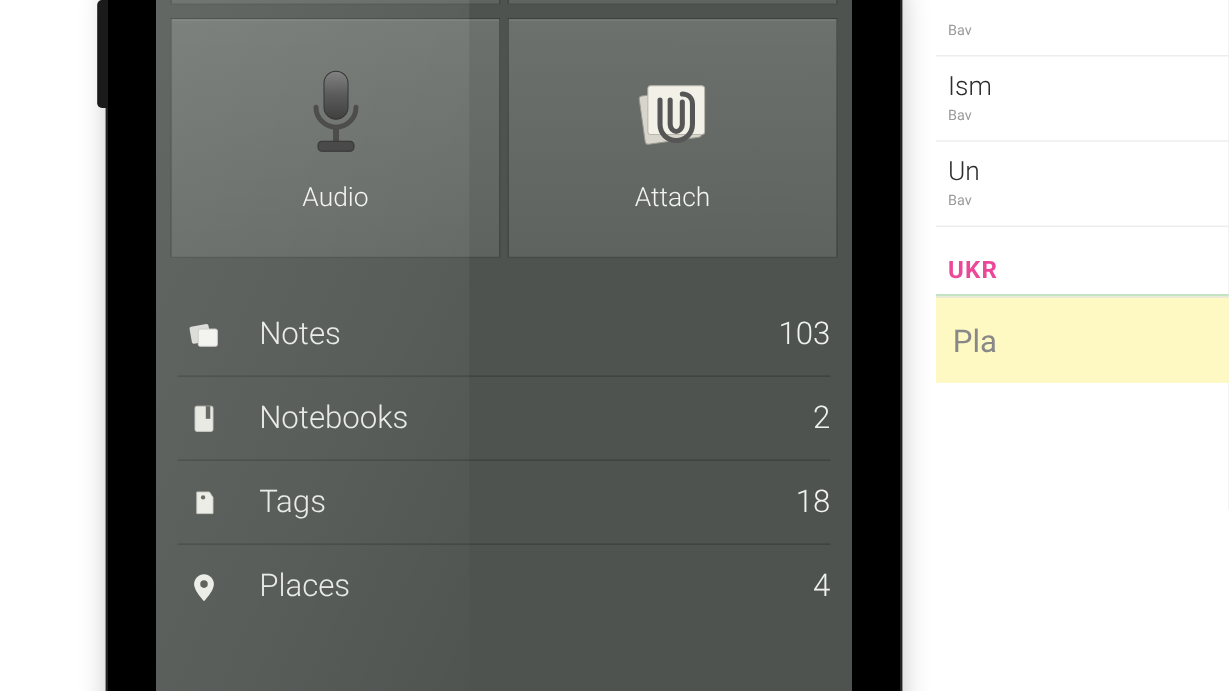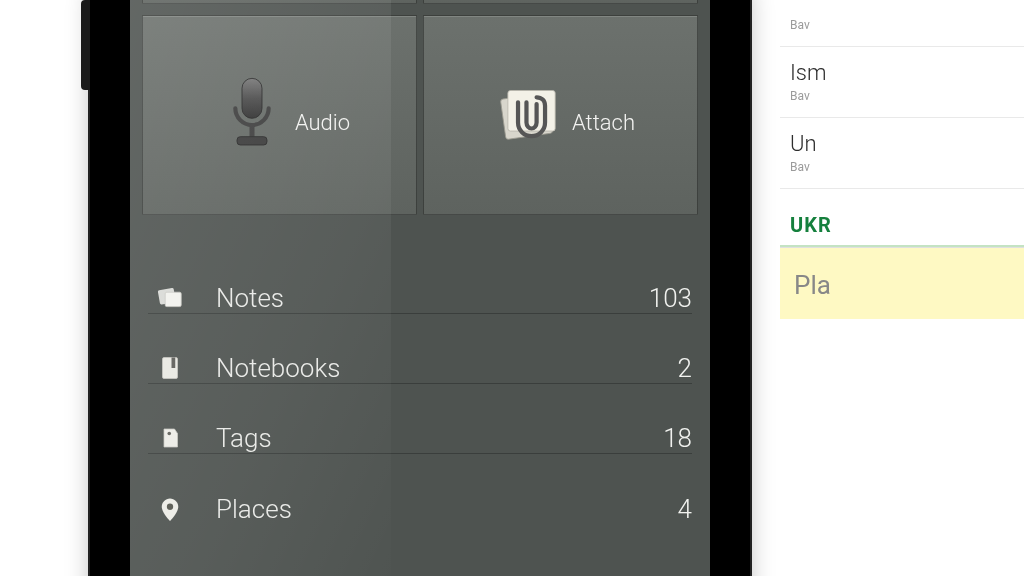--- a/index.html
+++ b/index.html
@@ -60,21 +60,21 @@
     grid-template-columns: 1fr 1fr;
     gap: 6px;
     padding: 0 12px;
     height: 260px;
   }
   .tile {
     background: linear-gradient(#6c716d,#5e635f);
     border: 1px solid rgba(0,0,0,.35);
     box-shadow: inset 0 1px 0 rgba(255,255,255,.15);
     display: flex;
-    flex-direction: row;
+    flex-direction: column;
     align-items: center;
     justify-content: center;
     color: #f3f3f1;
     font-size: 22px;
     font-weight: 300;
   }
   .tile.short { height: 44px; justify-content: center; }
   .tile.tall { height: 200px; }
   .tile-label { margin-top: 14px; }
 
@@ -84,21 +84,21 @@
     display:flex; align-items:center; justify-content:center;
   }
 
   
   .nav-list {
     margin-top: 24px;
     padding: 0 18px;
   }
   .nav-item {
     display: flex;
-    align-items: flex-end;
+    align-items: center;
     height: 70px;
     border-bottom: 1px solid rgba(0,0,0,.25);
     color: #e9eae7;
     font-size: 26px;
     font-weight: 300;
   }
   .nav-item:last-child { border-bottom: none; }
   .nav-icon {
     width: 44px;
     margin-right: 24px;
@@ -131,21 +131,21 @@
   .bg-sub {
     font-size: 12px;
     color: #9b9b9b;
     margin-top: 4px;
     white-space: nowrap;
     overflow: hidden;
   }
   .bg-header {
     font-size: 20px;
     font-weight: 700;
-    color: #15803d;
+    color: #ec4899;
     letter-spacing: 1px;
     padding: 24px 0 8px 10px;
     border-bottom: 2px solid #c4e3c3;
   }
   .bg-places {
     height: 72px;
     padding: 22px 0 0 14px;
     font-size: 26px;
     color: #888;
     background:#fef9c3;

